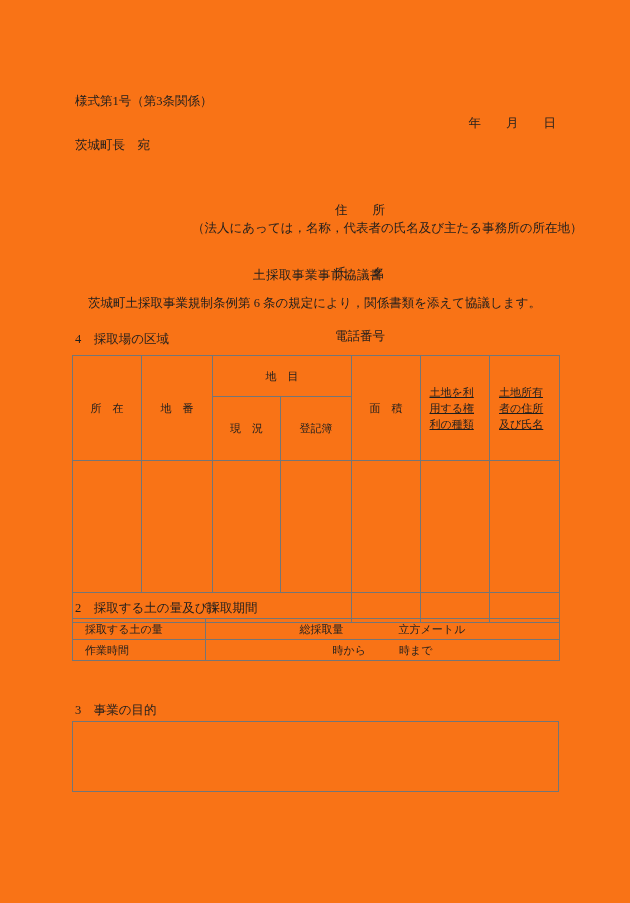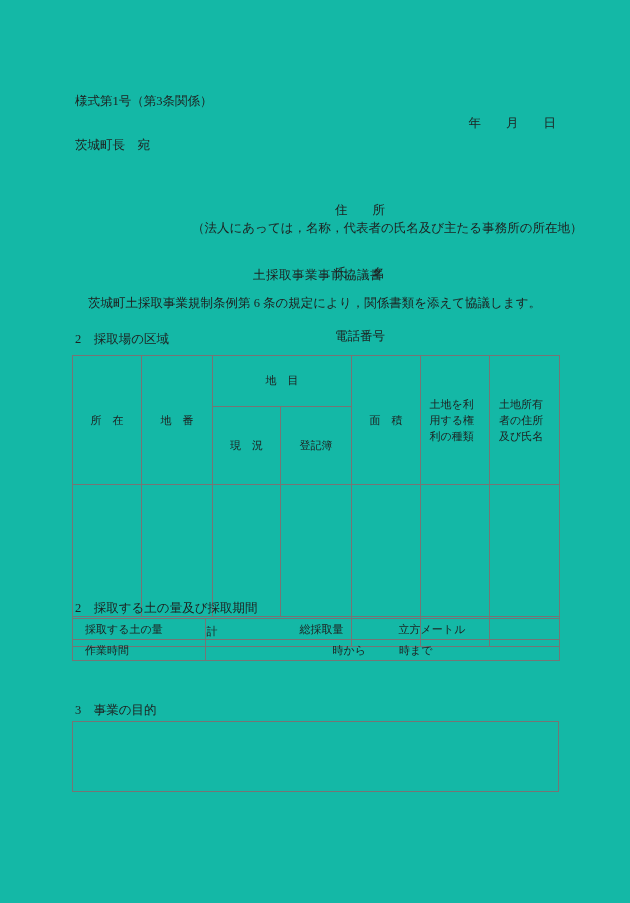--- a/index.html
+++ b/index.html
@@ -1,21 +1,21 @@
 <!DOCTYPE html>
 <html><head>
 <meta charset="utf-8">
 <style>
   * { margin: 0; padding: 0; box-sizing: border-box; }
   html, body { background: #fcfcfc; }
   .page {
     position: relative;
     width: 630px;
     height: 903px;
-    background: #14b8a6;
+    background: #f97316;
     font-family: "Liberation Serif", "DejaVu Serif", serif;
     color: #1e1e1e;
     font-size: 12.5px;
     overflow: hidden;
   }
   .abs { position: absolute; white-space: pre; line-height: 1.25; }
   .title-line { letter-spacing: 0.5px; }
   .doc-table {
     position: absolute;
     border-collapse: collapse;
@@ -27,25 +27,26 @@
     text-align: center;
     vertical-align: middle;
     font-size: 11px;
     padding: 0;
     white-space: pre;
     overflow: hidden;
   }
   .doc-table td.lbl { text-align: left; padding-left: 12px; }
   .wrap {
     width: 51px;
-    margin: 16px auto;
+    margin: 4px auto;
     line-height: 16px;
     word-break: break-all;
     white-space: normal;
     text-align: left;
+    text-decoration: underline;
   }
   .purpose-box {
     position: absolute;
     border: 1px solid #757575;
     background: transparent;
   }
 </style>
 </head>
 <body>
 
@@ -62,21 +63,21 @@
     <div>氏　　名</div>
     <div>電話番号</div>
   </div>
 
   <div class="abs" style="left:192px; top:221px;">（法人にあっては，名称，代表者の氏名及び主たる事務所の所在地）</div>
 
   <div class="abs title-line" style="left:0; top:268px; width:630px; text-align:center; padding-left:6px;">土採取事業事前協議書</div>
 
   <div class="abs" style="left:88px; top:296px;">茨城町土採取事業規制条例第 6 条の規定により，関係書類を添えて協議します。</div>
 
-  <div class="abs" style="left:75px; top:332px;">2　採取場の区域</div>
+  <div class="abs" style="left:75px; top:332px;">4　採取場の区域</div>
 
   <table class="doc-table" style="left:72px; top:355px; width:487px;">
     <colgroup>
       <col style="width:69px">
         <col style="width:71px">
         <col style="width:68px">
       <col style="width:71px">
         <col style="width:69px">
         <col style="width:69px">
       <col style="width:70px">

